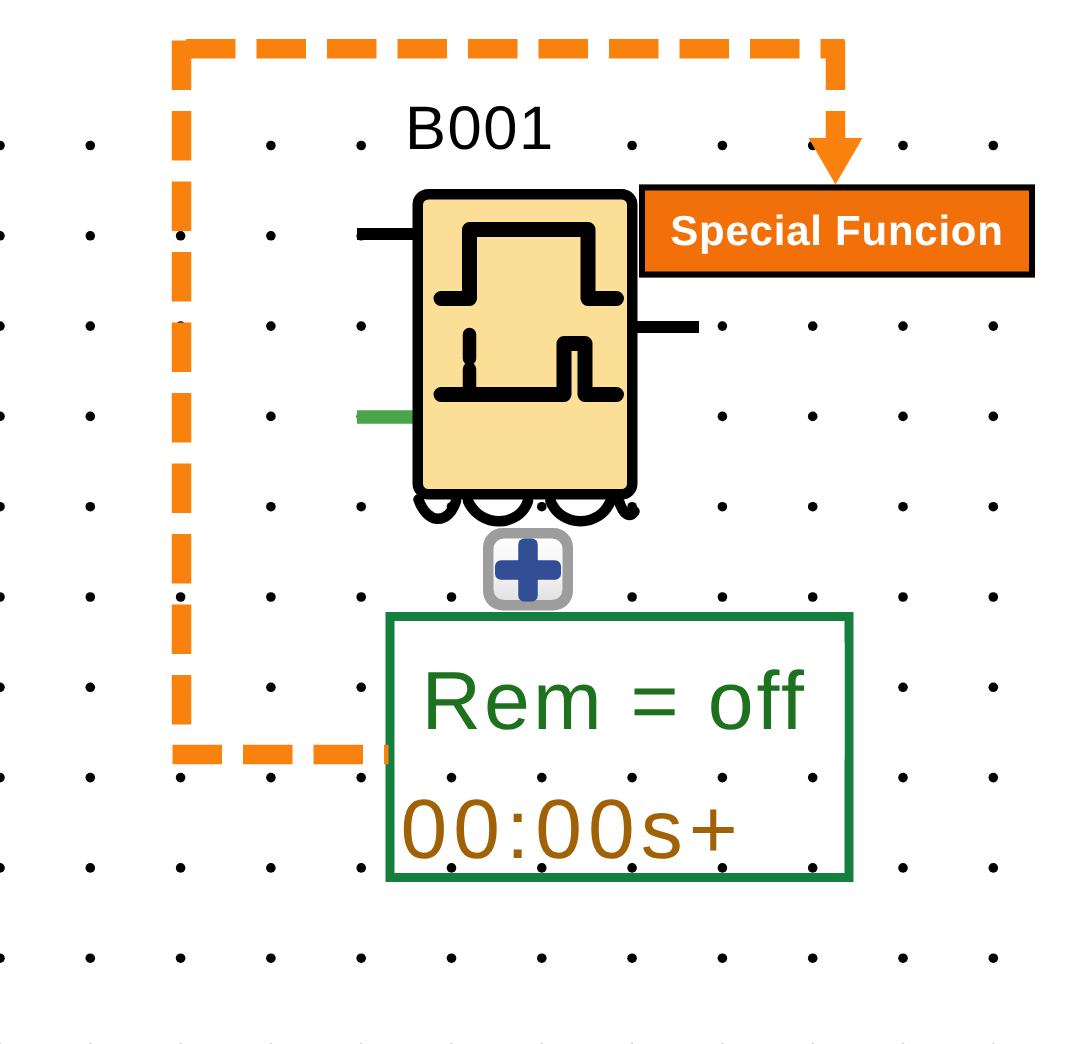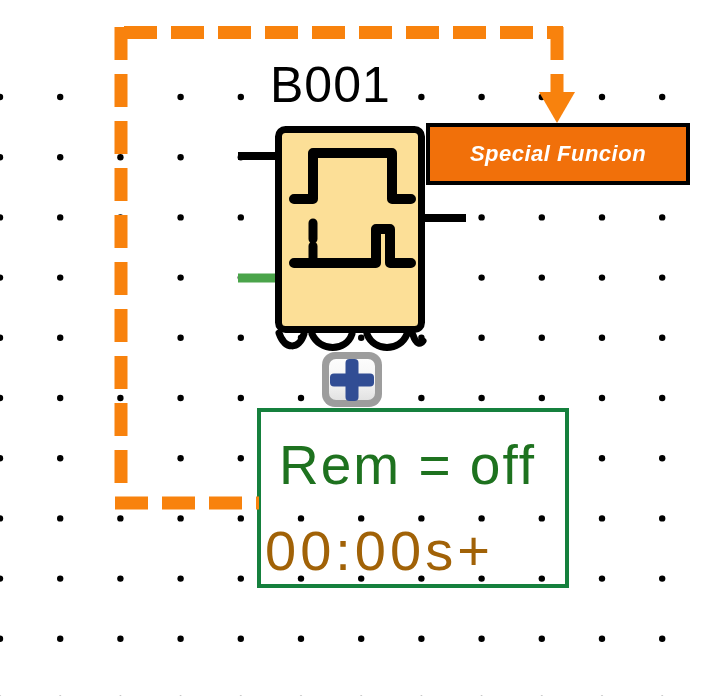--- a/index.html
+++ b/index.html
@@ -3,39 +3,39 @@
 <meta charset="utf-8">
 <style>
   html,body{margin:0;padding:0;background:#ffffff;}
   .stage{position:relative;width:715px;height:696px;overflow:hidden;background:#ffffff;
          font-family:"Liberation Sans","DejaVu Sans",sans-serif;}
   svg{position:absolute;left:0;top:0;}
   .layer-base{z-index:1;}
   .layer-annot{z-index:30;}
 
   .block-title{position:absolute;left:264px;top:58px;z-index:10;
-    font-size:50px;line-height:50px;font-weight:500;color:#000;background:#fff;
+    font-size:41px;line-height:50px;font-weight:500;color:#000;background:#fff;
     padding:2px 6px;letter-spacing:1px;}
 
   .banner{position:absolute;left:426px;top:123px;width:264px;height:62px;z-index:10;
     background:#F1700A;border:4px solid #000;box-sizing:border-box;
     display:flex;align-items:center;justify-content:center;}
-  .banner span{color:#fff;font-weight:bold;font-size:22px;letter-spacing:0.5px;white-space:nowrap;font-style:italic;}
+  .banner span{color:#fff;font-weight:bold;font-size:28px;letter-spacing:0.5px;white-space:nowrap;}
 
   .plus-btn{position:absolute;left:322px;top:352px;width:60px;height:55px;z-index:10;
     background:#9D9D9D;border-radius:13px;box-sizing:border-box;padding:7px;cursor:pointer;}
   .plus-btn .inner{width:100%;height:100%;border-radius:7px;
     background:linear-gradient(#FDFDFD 0%,#F4F4F4 55%,#E2E2E2 100%);
     position:relative;}
   .plus-btn .bar{position:absolute;background:#314D94;border-radius:4px;}
   .plus-btn .bar.h{left:50%;top:50%;width:44px;height:13px;transform:translate(-50%,-50%);}
   .plus-btn .bar.v{left:50%;top:50%;width:13px;height:42px;transform:translate(-50%,-50%);}
 
   .param-box{position:absolute;left:257px;top:408px;width:312px;height:180px;z-index:10;
-    border:4px solid #15803d;box-sizing:border-box;background:transparent;}
+    border:6px solid #15803d;box-sizing:border-box;background:transparent;}
   .param-line1{position:absolute;left:2px;top:14px;width:298px;height:78px;background:#ffffff;
     display:flex;align-items:center;padding-left:16px;box-sizing:border-box;
     color:#1E721F;font-size:55px;letter-spacing:2px;white-space:nowrap;}
   .param-line2{position:absolute;left:4px;top:108px;height:60px;
     display:flex;align-items:center;color:#a16207;font-size:56px;letter-spacing:4px;white-space:nowrap;}
 </style>
 </head>
 <body>
 
 <div class="stage">

